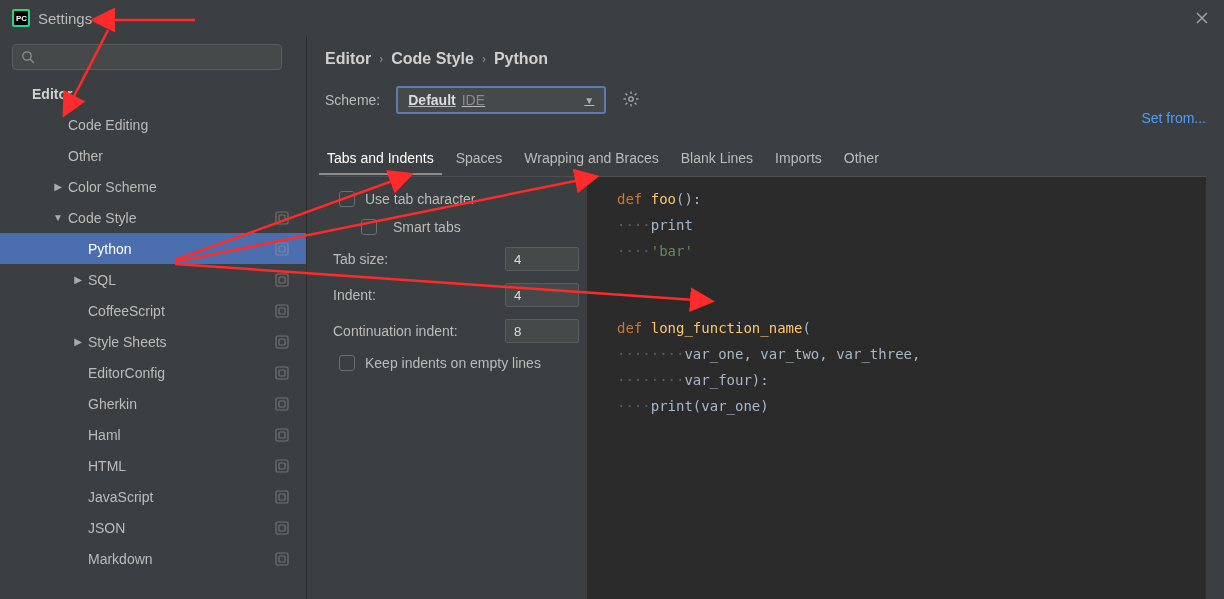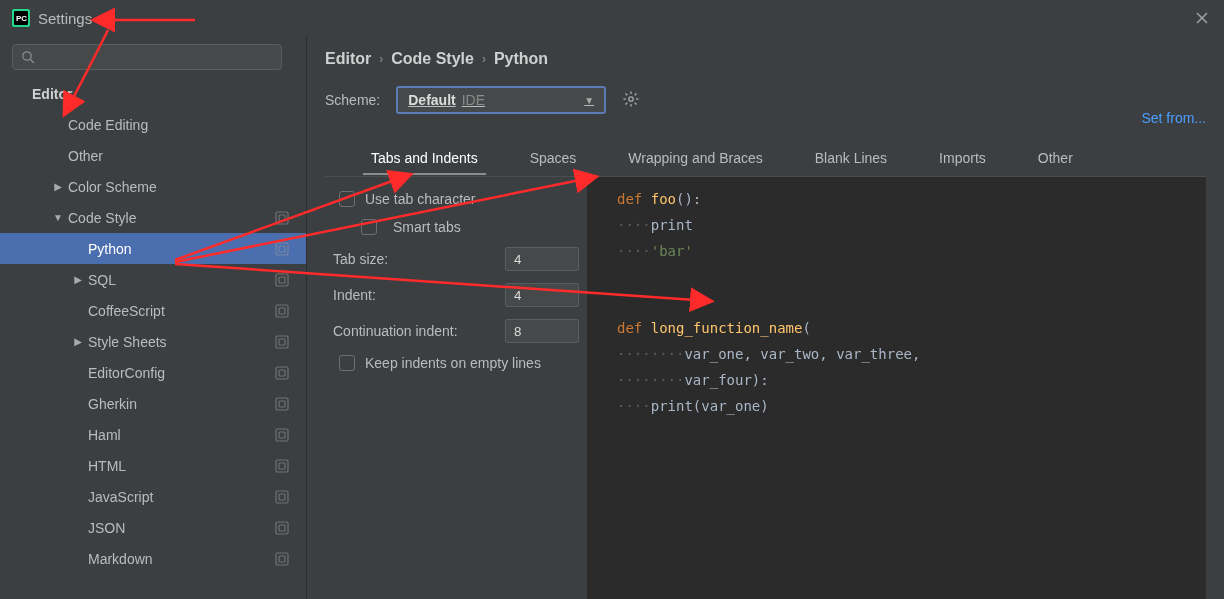--- a/index.html
+++ b/index.html
@@ -102,24 +102,23 @@
 .scheme-select .tag { color: #8a8a8a; margin-left: 6px; }
 .scheme-select .dd { margin-left: auto; color: #aaa; font-size: 10px; }
 .gear { color: #a0a0a0; cursor: pointer; }
 .setfrom {
   position: absolute; right: 18px; top: 110px;
   color: #4a9eff;
   cursor: pointer;
   margin-left: 40px;
 }
 .tabs {
-  display: flex; gap: 48px;
+  display: flex; gap: 18px;
   margin-top: 30px;
   border-bottom: 1px solid transparent;
-  margin-left: 44px;
 }
 .tab {
   color: #bbbbbb;
   padding: 6px 2px 8px 2px;
   cursor: pointer;
   position: relative;
 }
 .tab.active { color: #ffffff; }
 .tab.active::after {
   content: ""; position: absolute; left: -6px; right: -6px; bottom: -1px;

